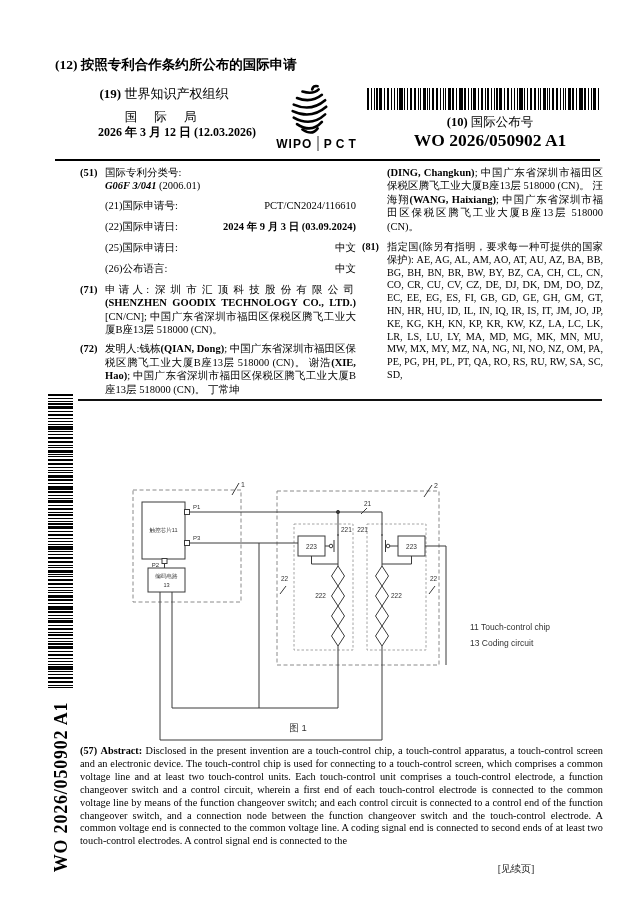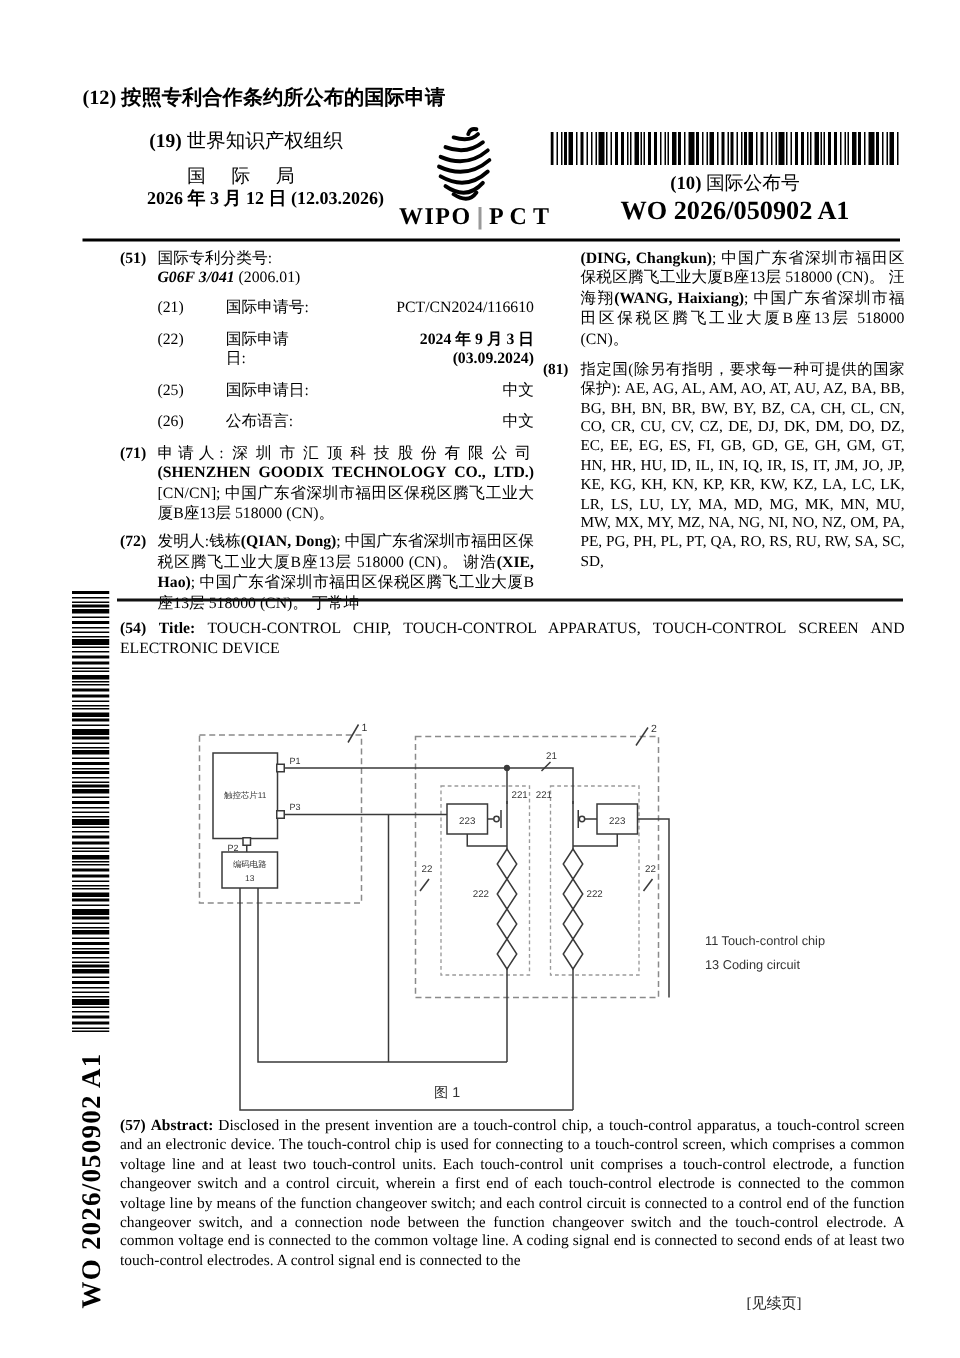--- a/index.html
+++ b/index.html
@@ -9,34 +9,34 @@
   .b{font-weight:bold;}
   .bi{font-weight:bold;font-style:italic;}
   
   .doc-kind{left:55px;top:56px;width:545px;font-size:13.5px;font-weight:bold;}
   .org-blk{left:72px;top:85px;width:184px;text-align:center;font-size:13px;}
   .org-bureau{letter-spacing:7px;margin-top:6px;font-size:12.5px;}
   .pubdate-blk{left:66px;top:122px;width:222px;text-align:center;font-size:12.5px;}
   .pubdate-val{font-weight:bold;font-size:12px;margin-top:2px;}
   .logo{left:284px;top:84px;width:52px;height:52px;}
   .wordmark{left:258px;top:136px;width:120px;display:flex;align-items:center;justify-content:center;
-            font-family:Liberation Serif, serif;font-weight:bold;font-size:16px;letter-spacing:1px;text-align:center;}
+            font-family:Liberation Sans, sans-serif;font-weight:bold;font-size:12px;letter-spacing:1px;text-align:center;}
   .wordmark .sep{width:1.5px;height:15px;background:#999;margin:0 5px;}
   .wordmark .pct{letter-spacing:4px;}
   .bc-top{left:367px;top:88px;}
   .pubno-lbl{left:378px;top:114px;width:224px;text-align:center;font-size:12.5px;}
   .pubno{left:370px;top:130px;width:240px;text-align:center;font-weight:bold;font-size:17.5px;}
   .rule1{left:55px;top:159px;width:545px;height:2px;background:#000;}
   .rule2{left:78px;top:399px;width:524px;height:1.5px;background:#111;}
   
   .colL{left:80px;top:166px;width:276px;}
   .colR{left:362px;top:166px;width:241px;}
   .field{position:relative;padding-left:25px;font-size:10.5px;line-height:13.4px;text-align:justify;}
   .field .fnum{position:absolute;left:0;top:0;font-weight:bold;}
-  .kv{display:flex;padding-left:25px;position:relative;margin-bottom:8px;font-size:10.5px;line-height:13px;gap:28px;}
+  .kv{display:flex;padding-left:25px;position:relative;margin-bottom:8px;font-size:10.5px;line-height:13px;}
   .kv .val{margin-left:auto;text-align:right;}
   .mb6{margin-bottom:6px;} .mb8{margin-bottom:8px;}
   .cnwide{letter-spacing:2px;}
   .f81{font-size:10.2px;line-height:12.8px;}
   
   .title-blk{left:80px;top:413px;width:523px;font-size:10.5px;line-height:13.2px;text-align:justify;}
   .title-cn{margin-top:9px;font-size:11px;}
   .abstract{left:80px;top:745px;width:523px;font-size:10.3px;line-height:12.9px;text-align:justify;}
   .contnote{left:430px;top:862px;width:172px;text-align:center;font-size:10px;color:#222;}
   
@@ -199,24 +199,20 @@
   </div>
   <div class="field f81">
     <span class="fnum">(81)</span>
     <span>指定国(除另有指明，要求每一种可提供的国家保护): </span><span>AE, AG, AL, AM, AO, AT, AU, AZ, BA, BB, BG, BH, BN, BR, BW, BY, BZ, CA, CH, CL, CN, CO, CR, CU, CV, CZ, DE, DJ, DK, DM, DO, DZ, EC, EE, EG, ES, FI, GB, GD, GE, GH, GM, GT, HN, HR, HU, ID, IL, IN, IQ, IR, IS, IT, JM, JO, JP, KE, KG, KH, KN, KP, KR, KW, KZ, LA, LC, LK, LR, LS, LU, LY, MA, MD, MG, MK, MN, MU, MW, MX, MY, MZ, NA, NG, NI, NO, NZ, OM, PA, PE, PG, PH, PL, PT, QA, RO, RS, RU, RW, SA, SC, SD,</span>
   </div>
 </div>
 
 <div class="abs rule2"></div>
 
 <div class="abs title-blk">
-  <div>
-    <span class="b">(54)</span>
-    <span class="b">Title:</span><span> TOUCH-CONTROL CHIP, TOUCH-CONTROL APPARATUS, TOUCH-CONTROL SCREEN AND ELECTRONIC DEVICE</span>
-  </div>
 </div>
 
 <svg class="abs fig" width="525" height="272" viewBox="0 0 525 272">
   <g stroke="#8a8a8a" stroke-width="1" fill="none" stroke-dasharray="4 2.5">
     <rect x="48" y="12" width="108" height="112"></rect>
     <rect x="192" y="13" width="162" height="174"></rect>
   </g>
   <g stroke="#9a9a9a" stroke-width="0.9" fill="none" stroke-dasharray="2.5 2">
     <rect x="209" y="46" width="59" height="126"></rect>
     <rect x="282" y="46" width="59" height="126"></rect>

